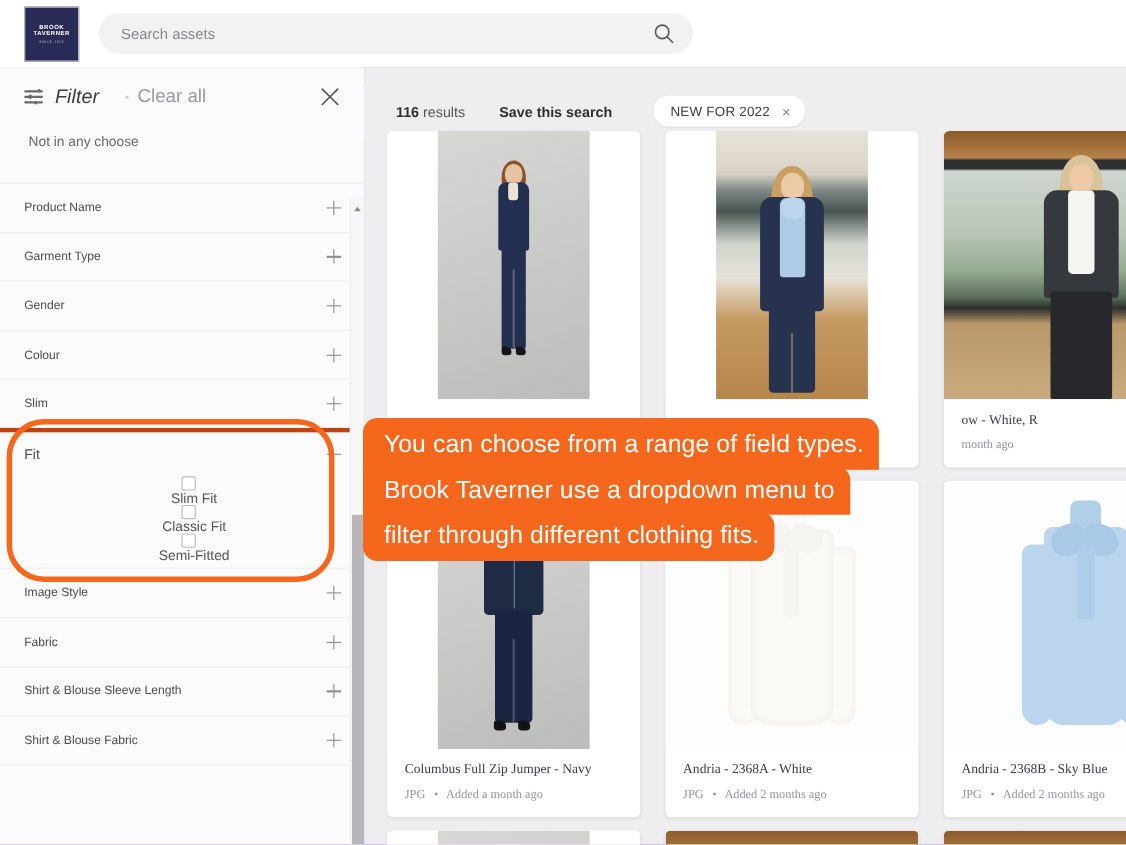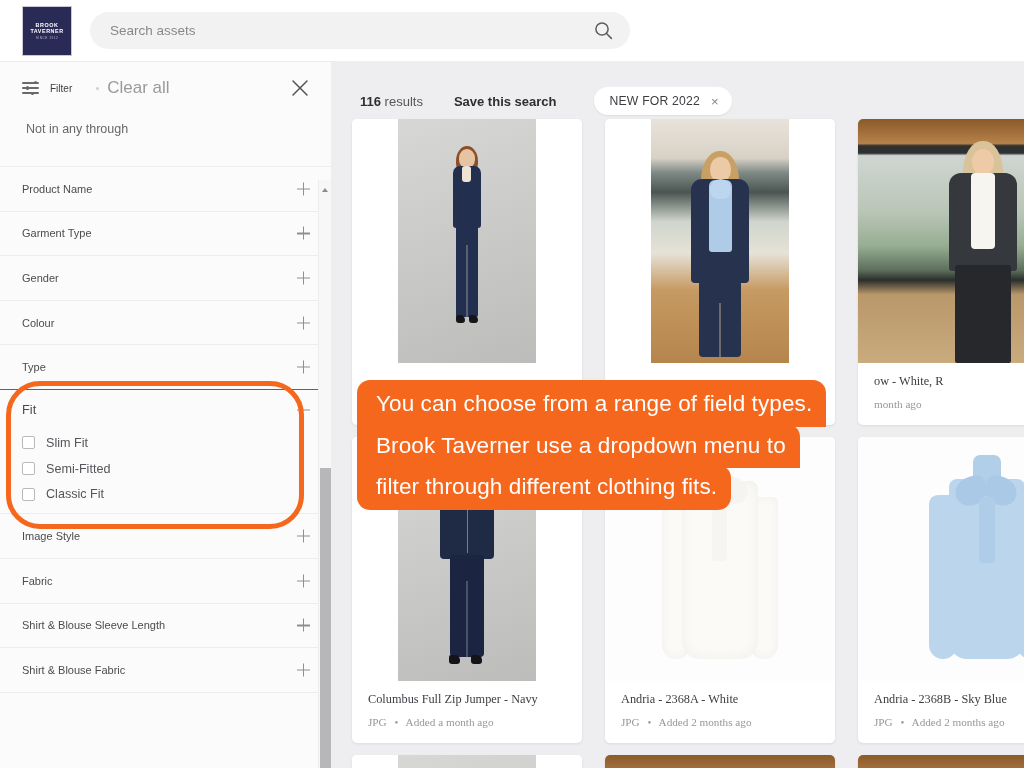--- a/index.html
+++ b/index.html
@@ -69,21 +69,21 @@
   .filter-ico i:nth-child(1){ top:0.5px; width:17px; }
   .filter-ico i:nth-child(2){ top:5.7px; width:17px; }
   .filter-ico i:nth-child(3){ top:10.9px; width:17px; }
   .filter-ico b {
     position:absolute; width:3.2px; height:3.2px; background:#6a6a6e; border-radius:50%;
   }
   .filter-ico b:nth-of-type(1){ left:11.5px; top:-0.3px; }
   .filter-ico b:nth-of-type(2){ left:3.5px;  top:4.9px; }
   .filter-ico b:nth-of-type(3){ left:9px;    top:10.1px; }
 
-  .filter-label { font-size:10px; color:#3d3d40; }
+  .filter-label { font-size:18px; color:#3d3d40;font-style:italic; }
   .dot-sep { width:3px; height:3px; border-radius:50%; background:#cfcfd2; margin:0 8px 0 24px; }
   .clearall { font-size:17px; color:#9a9a9e; }
   .x-close { position:absolute; right:22px; top:50%; transform:translateY(-50%); width:18px; height:18px; }
 
   .nofolders {
     font-size:12.5px; color:#68686c; padding:0 0 0 26px; height:30px;
     display:flex; align-items:center;
   }
 
   .scrollarea { position:absolute; left:0; top:104px; width:331px; height:664px; }
@@ -100,24 +100,24 @@
     width:13px; height:13px;
   }
   .plus::before, .plus::after, .minus::before {
     content:""; position:absolute; background:#8f8f93;
   }
   .plus::before { left:0; top:6px; width:13px; height:1.3px; }
   .plus::after  { left:5.85px; top:0; width:1.3px; height:13px; }
   .minus::before{ left:0; top:6px; width:13px; height:1.3px; }
 
   
-  .fitgroup { border-top:1px solid #c2410c; padding-bottom:6px; }
+  .fitgroup { border-top:4px solid #c2410c; padding-bottom:6px; }
   .fithead { position:relative; height:40px; display:flex; align-items:center; padding-left:22px; }
   .fithead .fname { font-size:12.8px; color:#4c4c50; }
-  .chk-row { display:flex; align-items:center; height:25.8px; padding-left:22px; }
+  .chk-row { display:flex; align-items:center; height:25.8px; padding-left:22px;flex-direction:column; }
   .chk {
     width:13px; height:13px; border:1.3px solid #b9b9bd; border-radius:2px;
     background:#fff; margin-right:11px; flex:none;
   }
   .chk-label { font-size:12.6px; color:#55555a; }
 
   
   .ring {
     position:absolute; left:6px; top:381px; width:298px; height:148px;
     border:5px solid #f4671c; border-radius:34px;
@@ -255,21 +255,21 @@
   .f6 .body { position:absolute; left:22px; top:26px; width:76px; height:180px; background:#bbd5ec; border-radius:8px 8px 18px 18px; }
   .f6 .neck { position:absolute; left:46px; top:2px; width:28px; height:32px; background:#b2cfe9; border-radius:7px 7px 0 0; }
   .f6 .bowl { position:absolute; left:28px; top:24px; width:32px; height:28px; background:#a9c9e6; border-radius:55% 30% 50% 45%; transform:rotate(-16deg); }
   .f6 .bowr { position:absolute; left:58px; top:24px; width:32px; height:28px; background:#a9c9e6; border-radius:30% 55% 45% 50%; transform:rotate(16deg); }
   .f6 .tail { position:absolute; left:52px; top:44px; width:16px; height:66px; background:#afcde8; border-radius:4px; }
   .f6 .sl { position:absolute; top:42px; width:28px; height:164px; background:#bbd5ec; border-radius:10px 6px 16px 16px; }
   .f6 .sl.l { left:2px; } .f6 .sl.r { left:90px; }
 
   
   .callout {
-    position:absolute; left:357px; top:380px;
+    position:absolute; left:330px; top:380px;
     z-index:40; pointer-events:none;
   }
   .callout .cl {
     background:#f4671c; color:#ffffff;
     font-size:22.5px; line-height:1; letter-spacing:0.1px;
     display:block; width:max-content;
     padding:11px 14px 11px 19px;
   }
   .callout .cl1 { border-radius:13px 13px 0 0; padding-top:13px; }
   .callout .cl2 { border-radius:0 13px 0 0; margin-top:-3px; }
@@ -313,61 +313,61 @@
       <span class="dot-sep"></span>
       <span class="clearall">Clear all</span>
       <span class="x-close">
         <svg width="18" height="18" viewBox="0 0 18 18">
           <line x1="2" y1="2" x2="16" y2="16" stroke="#55555a" stroke-width="1.5" stroke-linecap="round"></line>
           <line x1="16" y1="2" x2="2" y2="16" stroke="#55555a" stroke-width="1.5" stroke-linecap="round"></line>
         </svg>
       </span>
     </div>
 
-    <div class="nofolders">Not in any through</div>
+    <div class="nofolders">Not in any choose</div>
 
     <div class="scrollarea">
 
       <div class="frow">
         <span class="fname">Product Name</span>
         <span class="plus"></span>
       </div>
       <div class="frow">
         <span class="fname">Garment Type</span>
         <span class="plus"></span>
       </div>
       <div class="frow">
         <span class="fname">Gender</span>
         <span class="plus"></span>
       </div>
       <div class="frow">
         <span class="fname">Colour</span>
         <span class="plus"></span>
       </div>
       <div class="frow">
-        <span class="fname">Type</span>
+        <span class="fname">Slim</span>
         <span class="plus"></span>
       </div>
 
       <div class="fitgroup">
         <div class="fithead">
           <span class="fname">Fit</span>
           <span class="minus"></span>
         </div>
         <div class="chk-row">
           <span class="chk"></span>
           <span class="chk-label">Slim Fit</span>
         </div>
         <div class="chk-row">
           <span class="chk"></span>
-          <span class="chk-label">Semi-Fitted</span>
+          <span class="chk-label">Classic Fit</span>
         </div>
         <div class="chk-row">
           <span class="chk"></span>
-          <span class="chk-label">Classic Fit</span>
+          <span class="chk-label">Semi-Fitted</span>
         </div>
       </div>
 
       <div class="frow">
         <span class="fname">Image Style</span>
         <span class="plus"></span>
       </div>
       <div class="frow">
         <span class="fname">Fabric</span>
         <span class="plus"></span>

